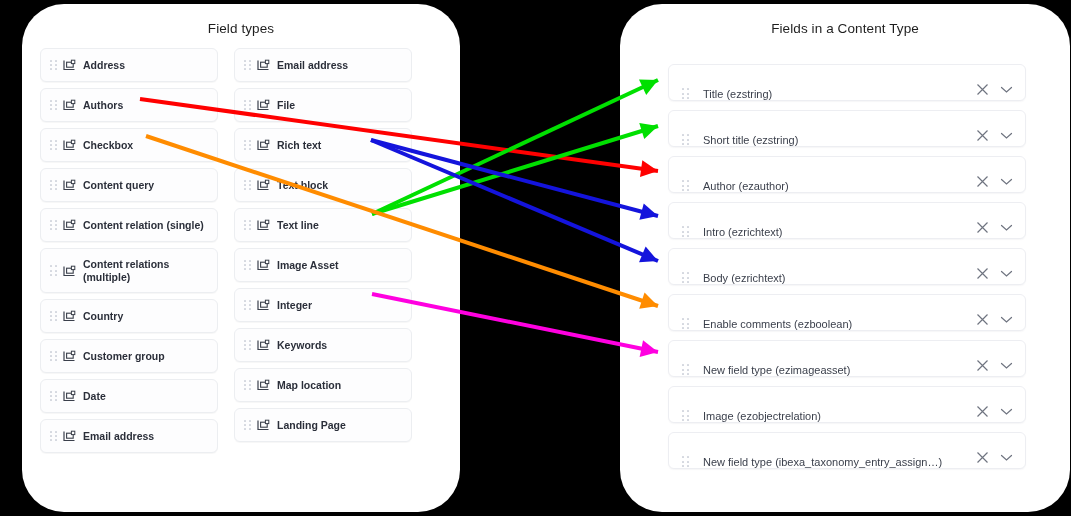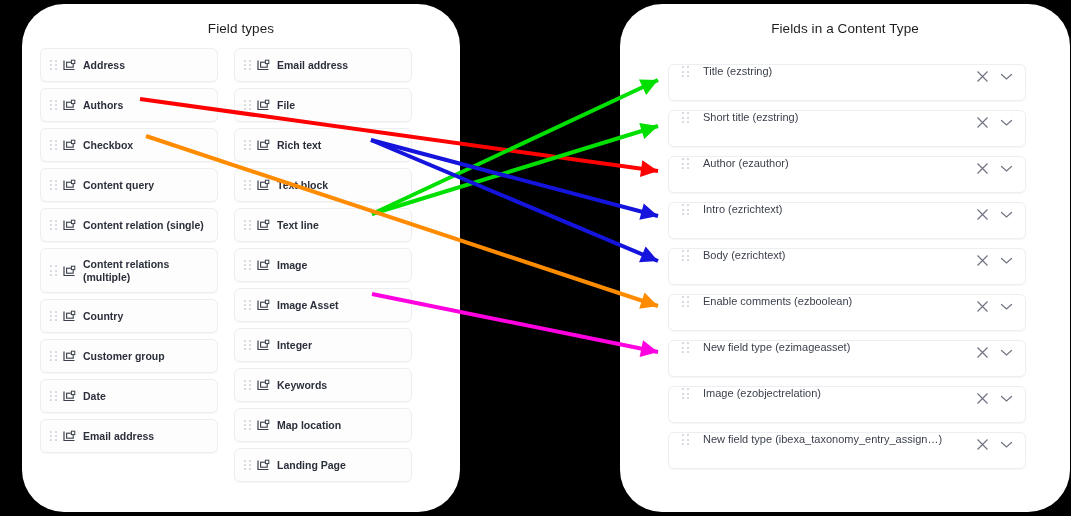--- a/index.html
+++ b/index.html
@@ -96,21 +96,21 @@
     flex-direction: column;
     gap: 9px;
   }
   .field-row {
     box-sizing: border-box;
     height: 37px;
     border: 1px solid #edeef2;
     border-radius: 6px;
     background: #ffffff;
     display: flex;
-    align-items: flex-start;
+    align-items: flex-end;
     padding: 0 8px 0 10px;
     box-shadow: 0 1px 1.5px rgba(16,24,40,.04);
   }
   .field-row .drag-dots { margin-right: 13px; }
   .field-label {
     flex: 1 1 auto;
     font-size: 11px;
     color: #3a3f4b;
     white-space: nowrap;
     overflow: hidden;
@@ -378,36 +378,20 @@
             <i></i>
             <i></i>
             <i></i>
           </span>
           <svg class="ft-icon" width="13" height="12" viewBox="0 0 13 12">
             <path d="M1 1.5 V10.5 H11.5" fill="none" stroke="#3a3f4b" stroke-width="1.2"></path>
             <rect x="3.6" y="3.2" width="6.6" height="5" fill="none" stroke="#3a3f4b" stroke-width="1.1"></rect>
             <rect x="8.4" y="1.2" width="3.4" height="3.4" fill="#fff" stroke="#3a3f4b" stroke-width="1"></rect>
           </svg>
           <span class="ft-label">Text line</span>
-        </div>
-        <div class="ft-card">
-          <span class="drag-dots">
-            <i></i>
-            <i></i>
-            <i></i>
-            <i></i>
-            <i></i>
-            <i></i>
-          </span>
-          <svg class="ft-icon" width="13" height="12" viewBox="0 0 13 12">
-            <path d="M1 1.5 V10.5 H11.5" fill="none" stroke="#3a3f4b" stroke-width="1.2"></path>
-            <rect x="3.6" y="3.2" width="6.6" height="5" fill="none" stroke="#3a3f4b" stroke-width="1.1"></rect>
-            <rect x="8.4" y="1.2" width="3.4" height="3.4" fill="#fff" stroke="#3a3f4b" stroke-width="1"></rect>
-          </svg>
-          <span class="ft-label">Image</span>
         </div>
         <div class="ft-card">
           <span class="drag-dots">
             <i></i>
             <i></i>
             <i></i>
             <i></i>
             <i></i>
             <i></i>
           </span>

